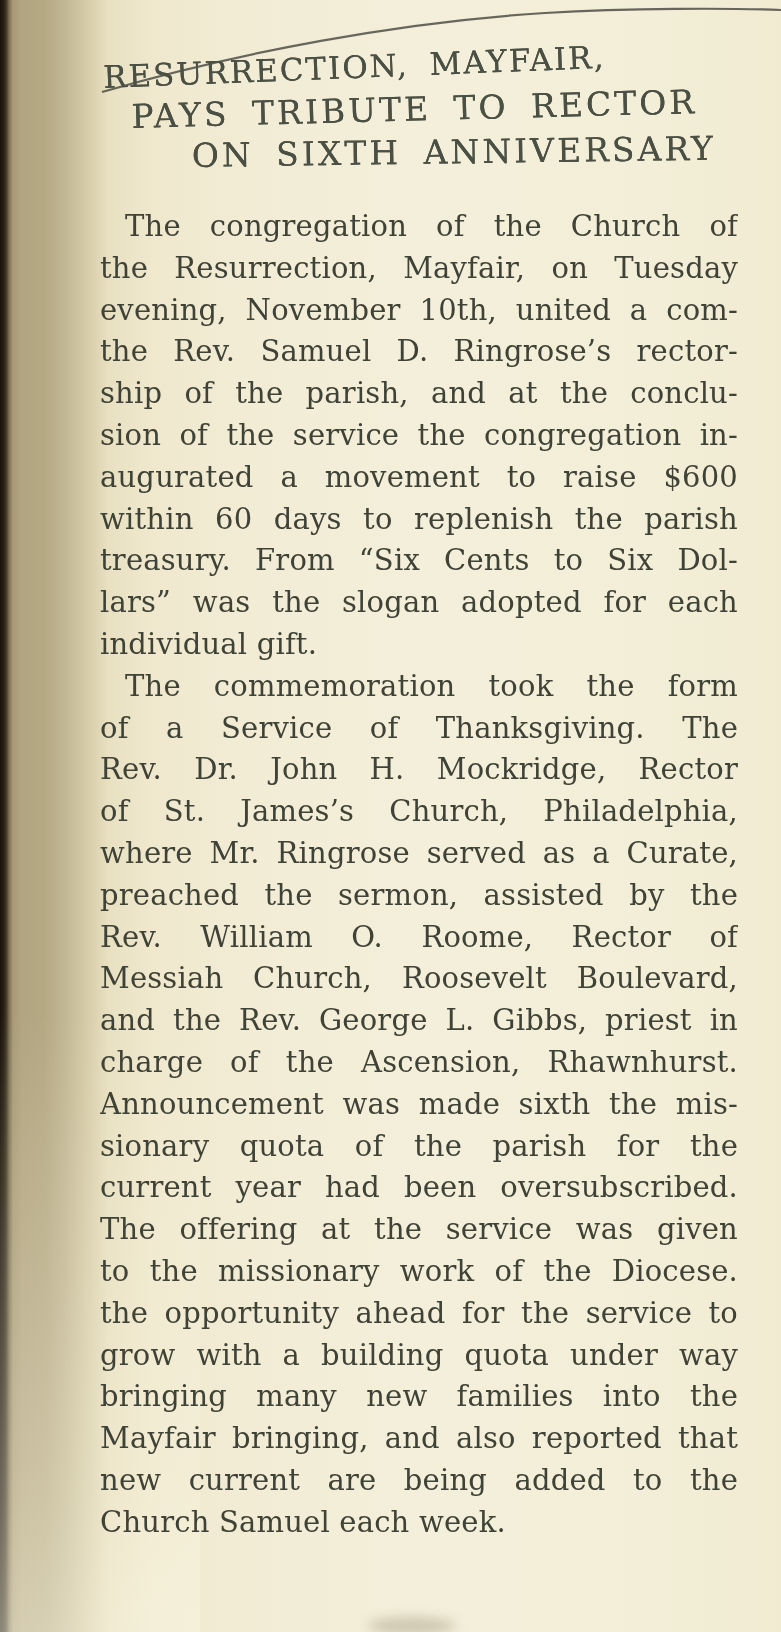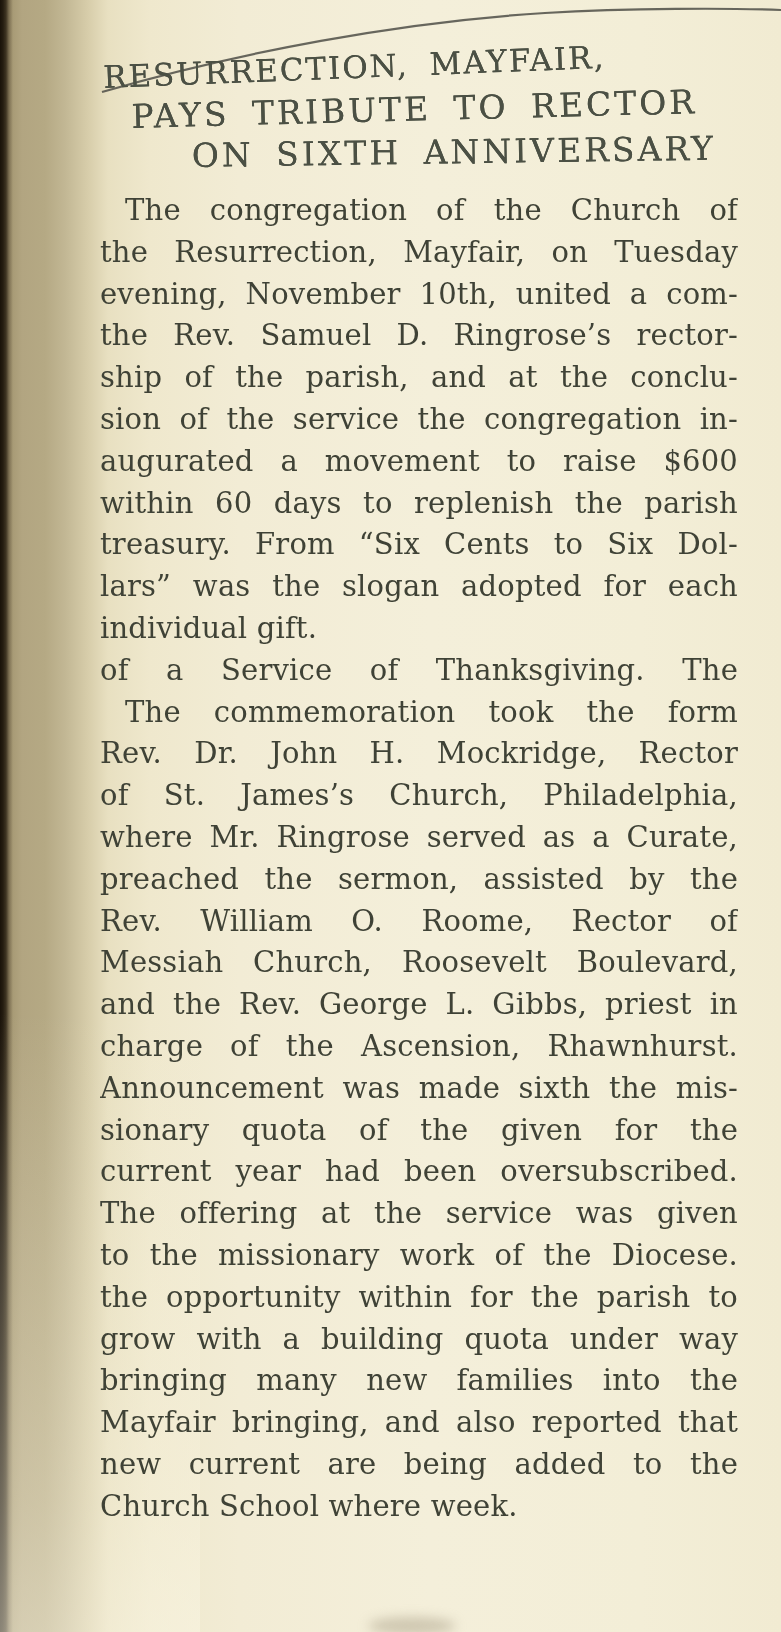--- a/index.html
+++ b/index.html
@@ -41,21 +41,21 @@
     letter-spacing: 3px;
     word-spacing: 9px;
     font-size: 33px;
     text-shadow: 0 0 0.5px currentColor;
   }
   .hl1 { font-size: 31px; letter-spacing: 2px; transform: rotate(-2.3deg); transform-origin: 0 100%; margin-left: 4px; }
   .hl2 { transform: rotate(-1.5deg); transform-origin: 0 100%; margin-left: 32px; }
   .hl3 { transform: rotate(-0.8deg); transform-origin: 0 100%; margin-left: 92px; }
 
   .body-text {
-    margin-top: 15px;
+    margin-top: 31px;
     font-size: 29px;
     line-height: 41.8px;
     letter-spacing: 0.2px;
   }
   .tline {
     height: 41.8px;
     text-align: justify;
     text-align-last: justify;
     overflow: hidden;
   }
@@ -101,41 +101,41 @@
         <div class="tline">ship of the parish, and at the conclu-</div>
         <div class="tline">sion of the service the congregation in-</div>
         <div class="tline">augurated a movement to raise $600</div>
         <div class="tline">within 60 days to replenish the parish</div>
         <div class="tline">treasury. From “Six Cents to Six Dol-</div>
         <div class="tline">lars” was the slogan adopted for each</div>
         <div class="tline noj">individual gift.</div>
       </div>
 
       <div>
+        <div class="tline ind">The commemoration took the form</div>
         <div class="tline">of a Service of Thanksgiving. The</div>
-        <div class="tline ind">The commemoration took the form</div>
         <div class="tline">Rev. Dr. John H. Mockridge, Rector</div>
         <div class="tline">of St. James’s Church, Philadelphia,</div>
         <div class="tline">where Mr. Ringrose served as a Curate,</div>
         <div class="tline">preached the sermon, assisted by the</div>
         <div class="tline">Rev. William O. Roome, Rector of</div>
         <div class="tline">Messiah Church, Roosevelt Boulevard,</div>
         <div class="tline">and the Rev. George L. Gibbs, priest in</div>
         <div class="tline">charge of the Ascension, Rhawnhurst.</div>
         <div class="tline">Announcement was made sixth the mis-</div>
-        <div class="tline">sionary quota of the given for the</div>
+        <div class="tline">sionary quota of the parish for the</div>
         <div class="tline">current year had been oversubscribed.</div>
         <div class="tline">The offering at the service was given</div>
         <div class="tline">to the missionary work of the Diocese.</div>
-        <div class="tline">the opportunity within for the parish to</div>
+        <div class="tline">the opportunity ahead for the service to</div>
         <div class="tline">grow with a building quota under way</div>
         <div class="tline">bringing many new families into the</div>
         <div class="tline">Mayfair bringing, and also reported that</div>
         <div class="tline">new current are being added to the</div>
-        <div class="tline noj">Church School where week.</div>
+        <div class="tline noj">Church Samuel each week.</div>
       </div>
 
     </div>
   </div>
 
   <div class="smudge"></div>
 
 </div>
 
 </body></html>

